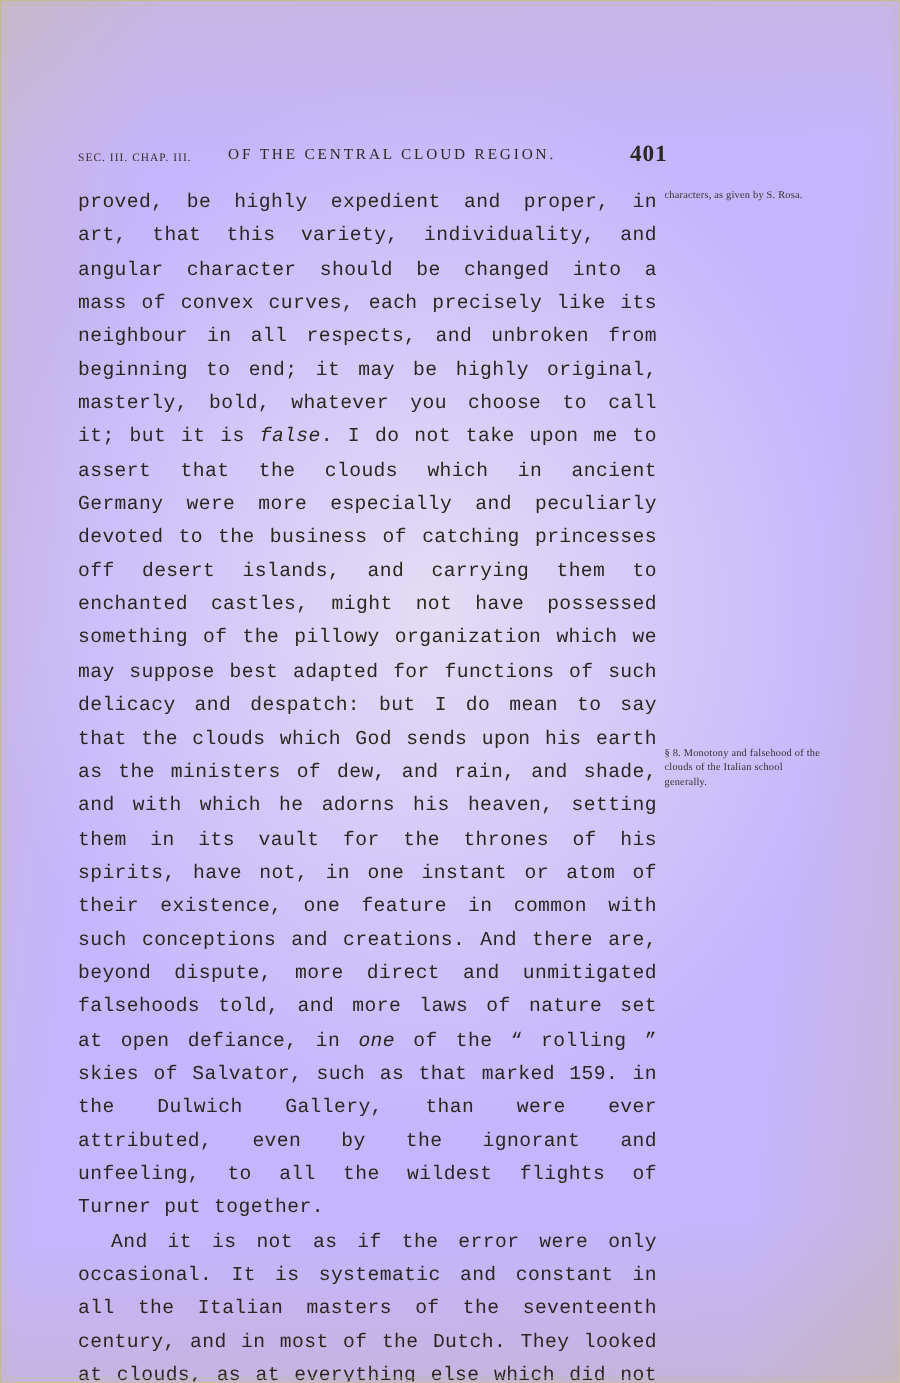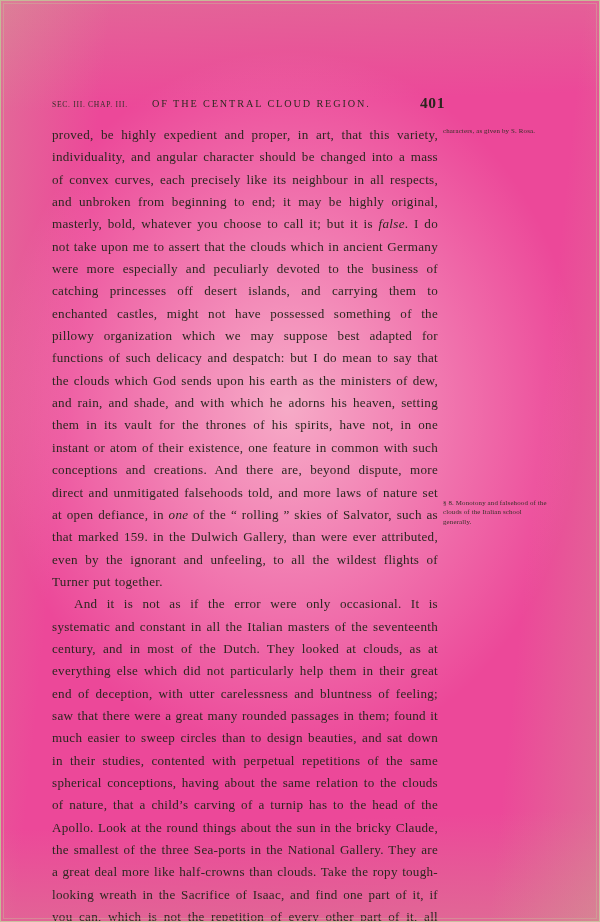--- a/index.html
+++ b/index.html
@@ -97,20 +97,21 @@
   p.para {
     margin: 0;
     text-align: justify;
     text-align-last: left;
     font-size: 13.1px;
     line-height: 22.35px;
     letter-spacing: 0.28px;
     word-spacing: 0.6px;
     color: #2b2720;
     text-indent: 0;
+    font-family: Liberation Mono, monospace;
   }
   p.para.indented {
     text-indent: 22px;
   }
   p.para + p.para {
     margin-top: 0;
   }
   .it { font-style: italic; }
 
   
@@ -123,21 +124,21 @@
     letter-spacing: 0.15px;
     color: #353027;
     text-align: left;
   }
   #margin-note-0 { top: 126px; }
   #margin-note-1 { top: 498px; }
 </style>
 </head>
 <body>
 
-<div id="page" style="background: #ec4899;">
+<div id="page" style="background: #c4b5fd;">
 
   <div id="paper-texture"></div>
 
   <div id="running-head">
     <span class="sec-chap">SEC. III. CHAP. III.</span>
     <span class="head-title">OF THE CENTRAL CLOUD REGION.</span>
     <span id="page-number">401</span>
   </div>
 
   <div id="body-column">

